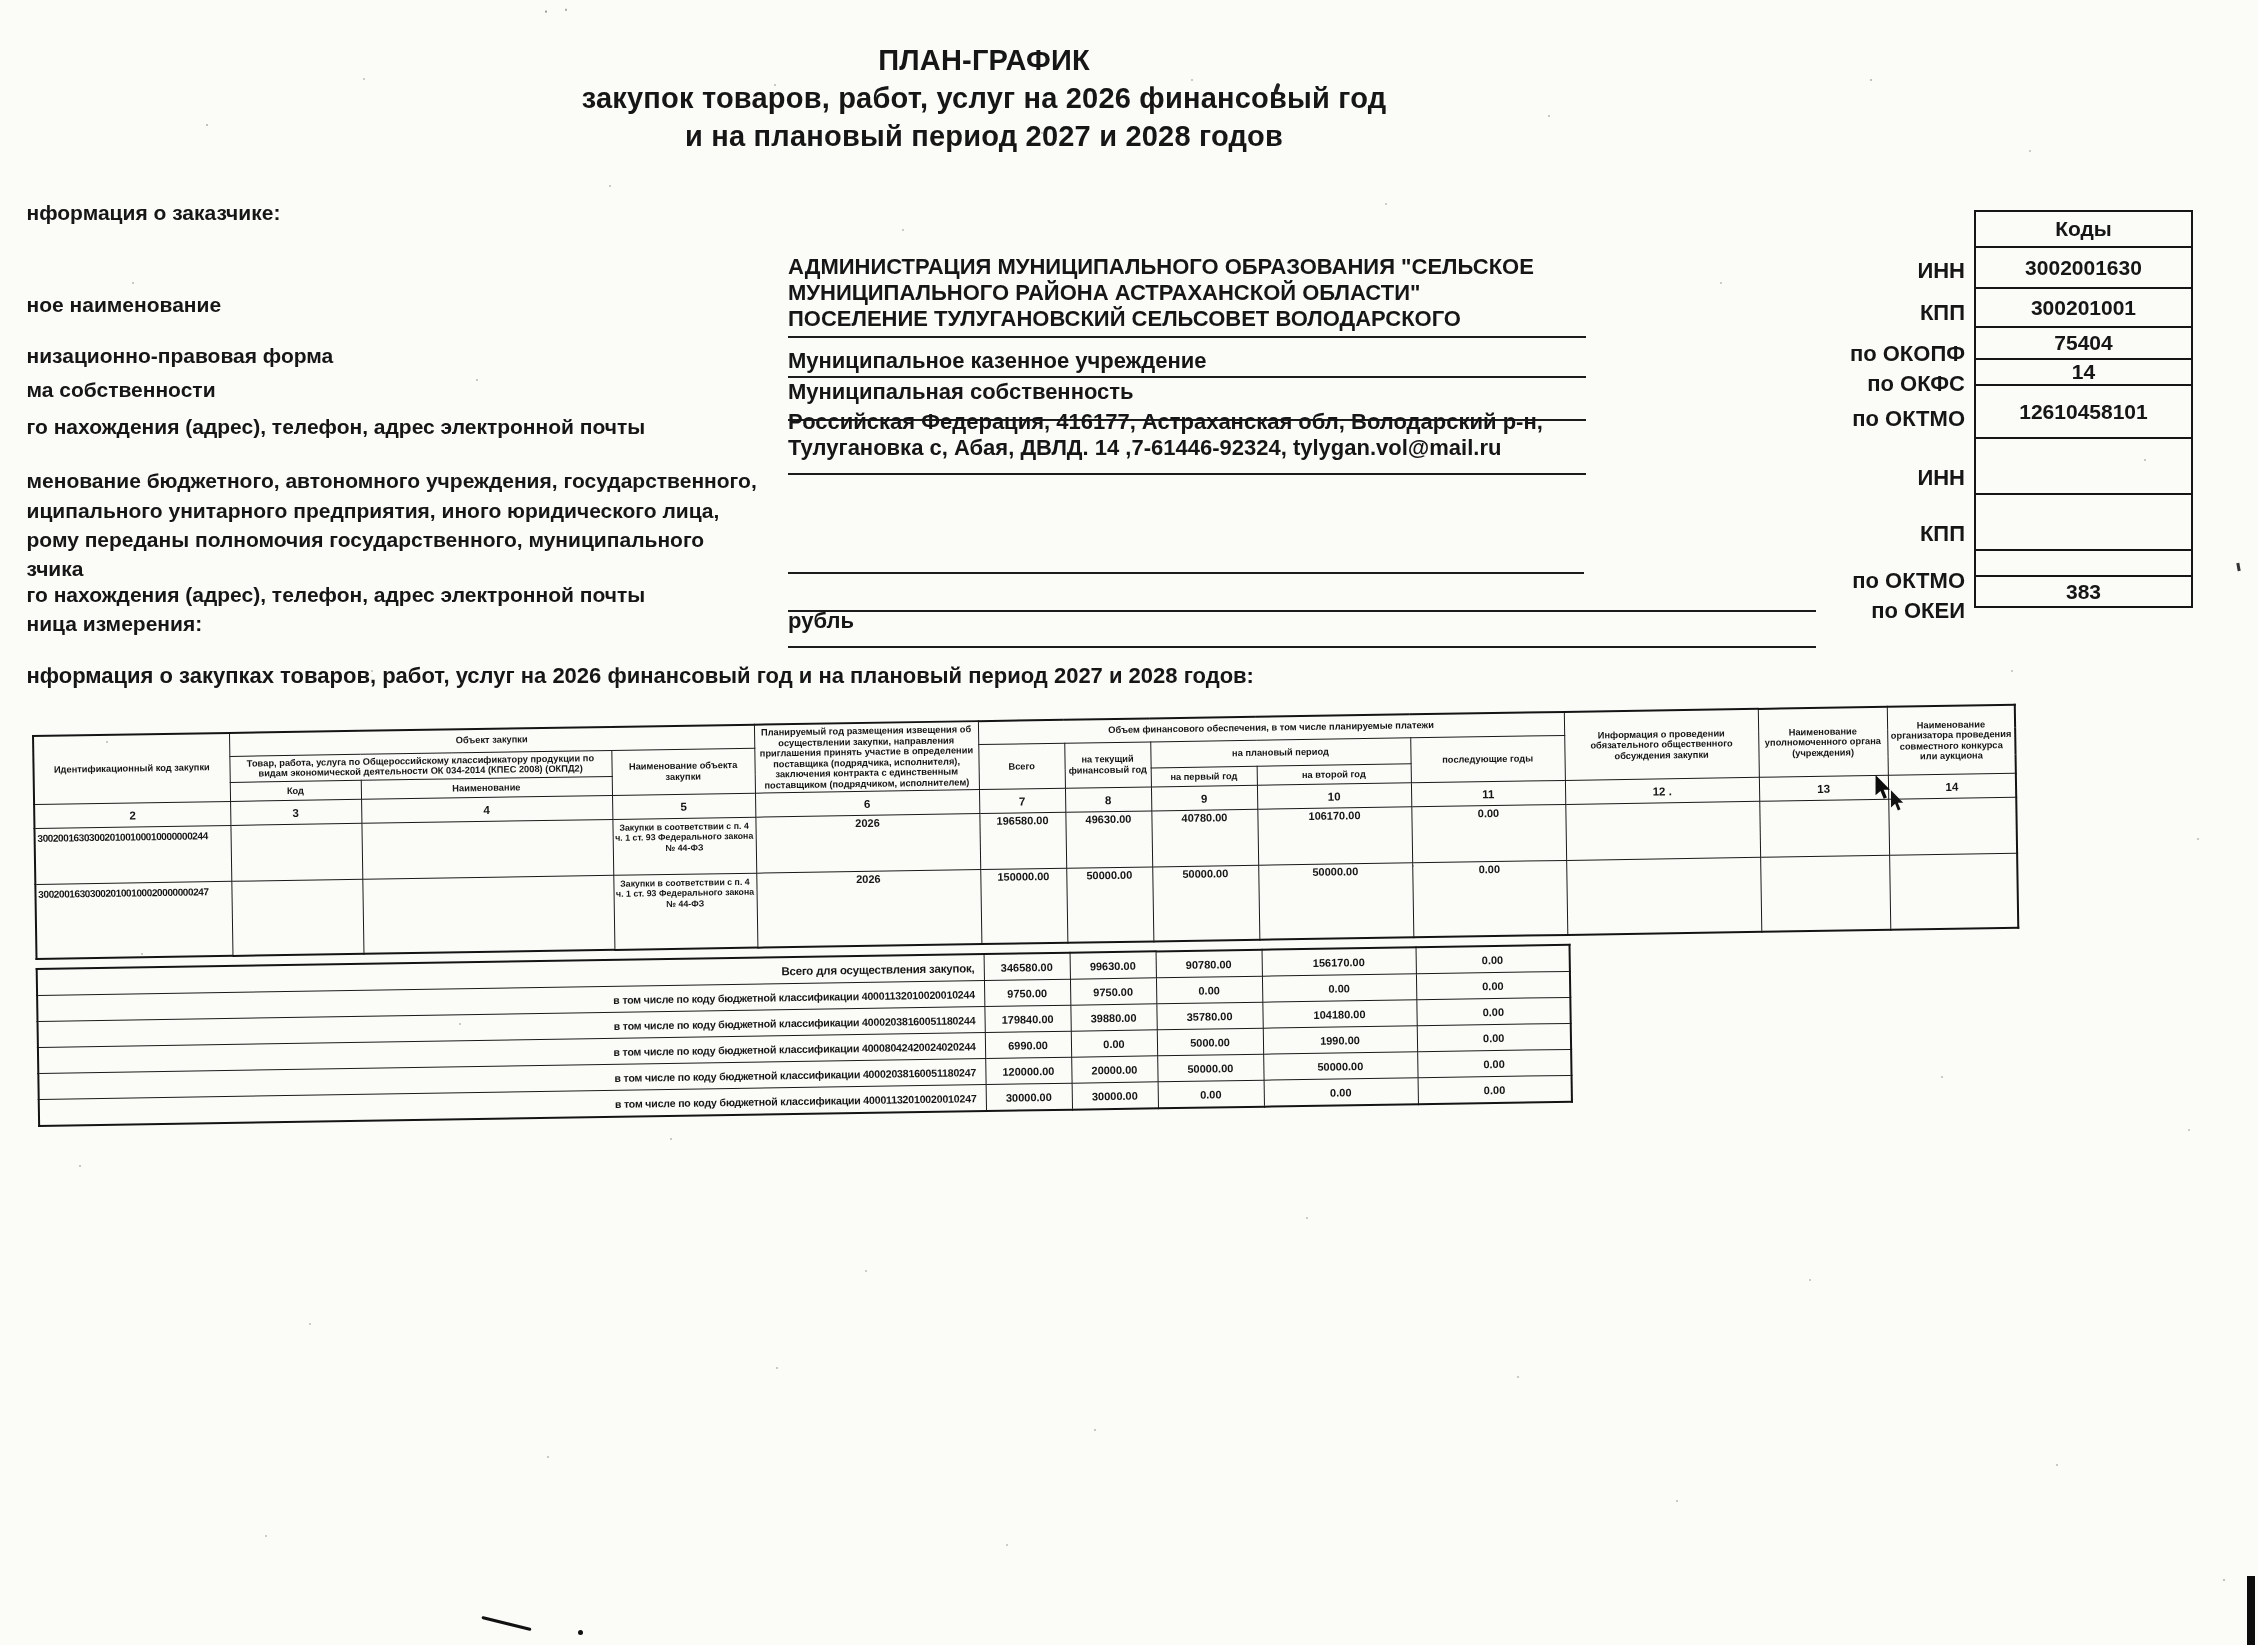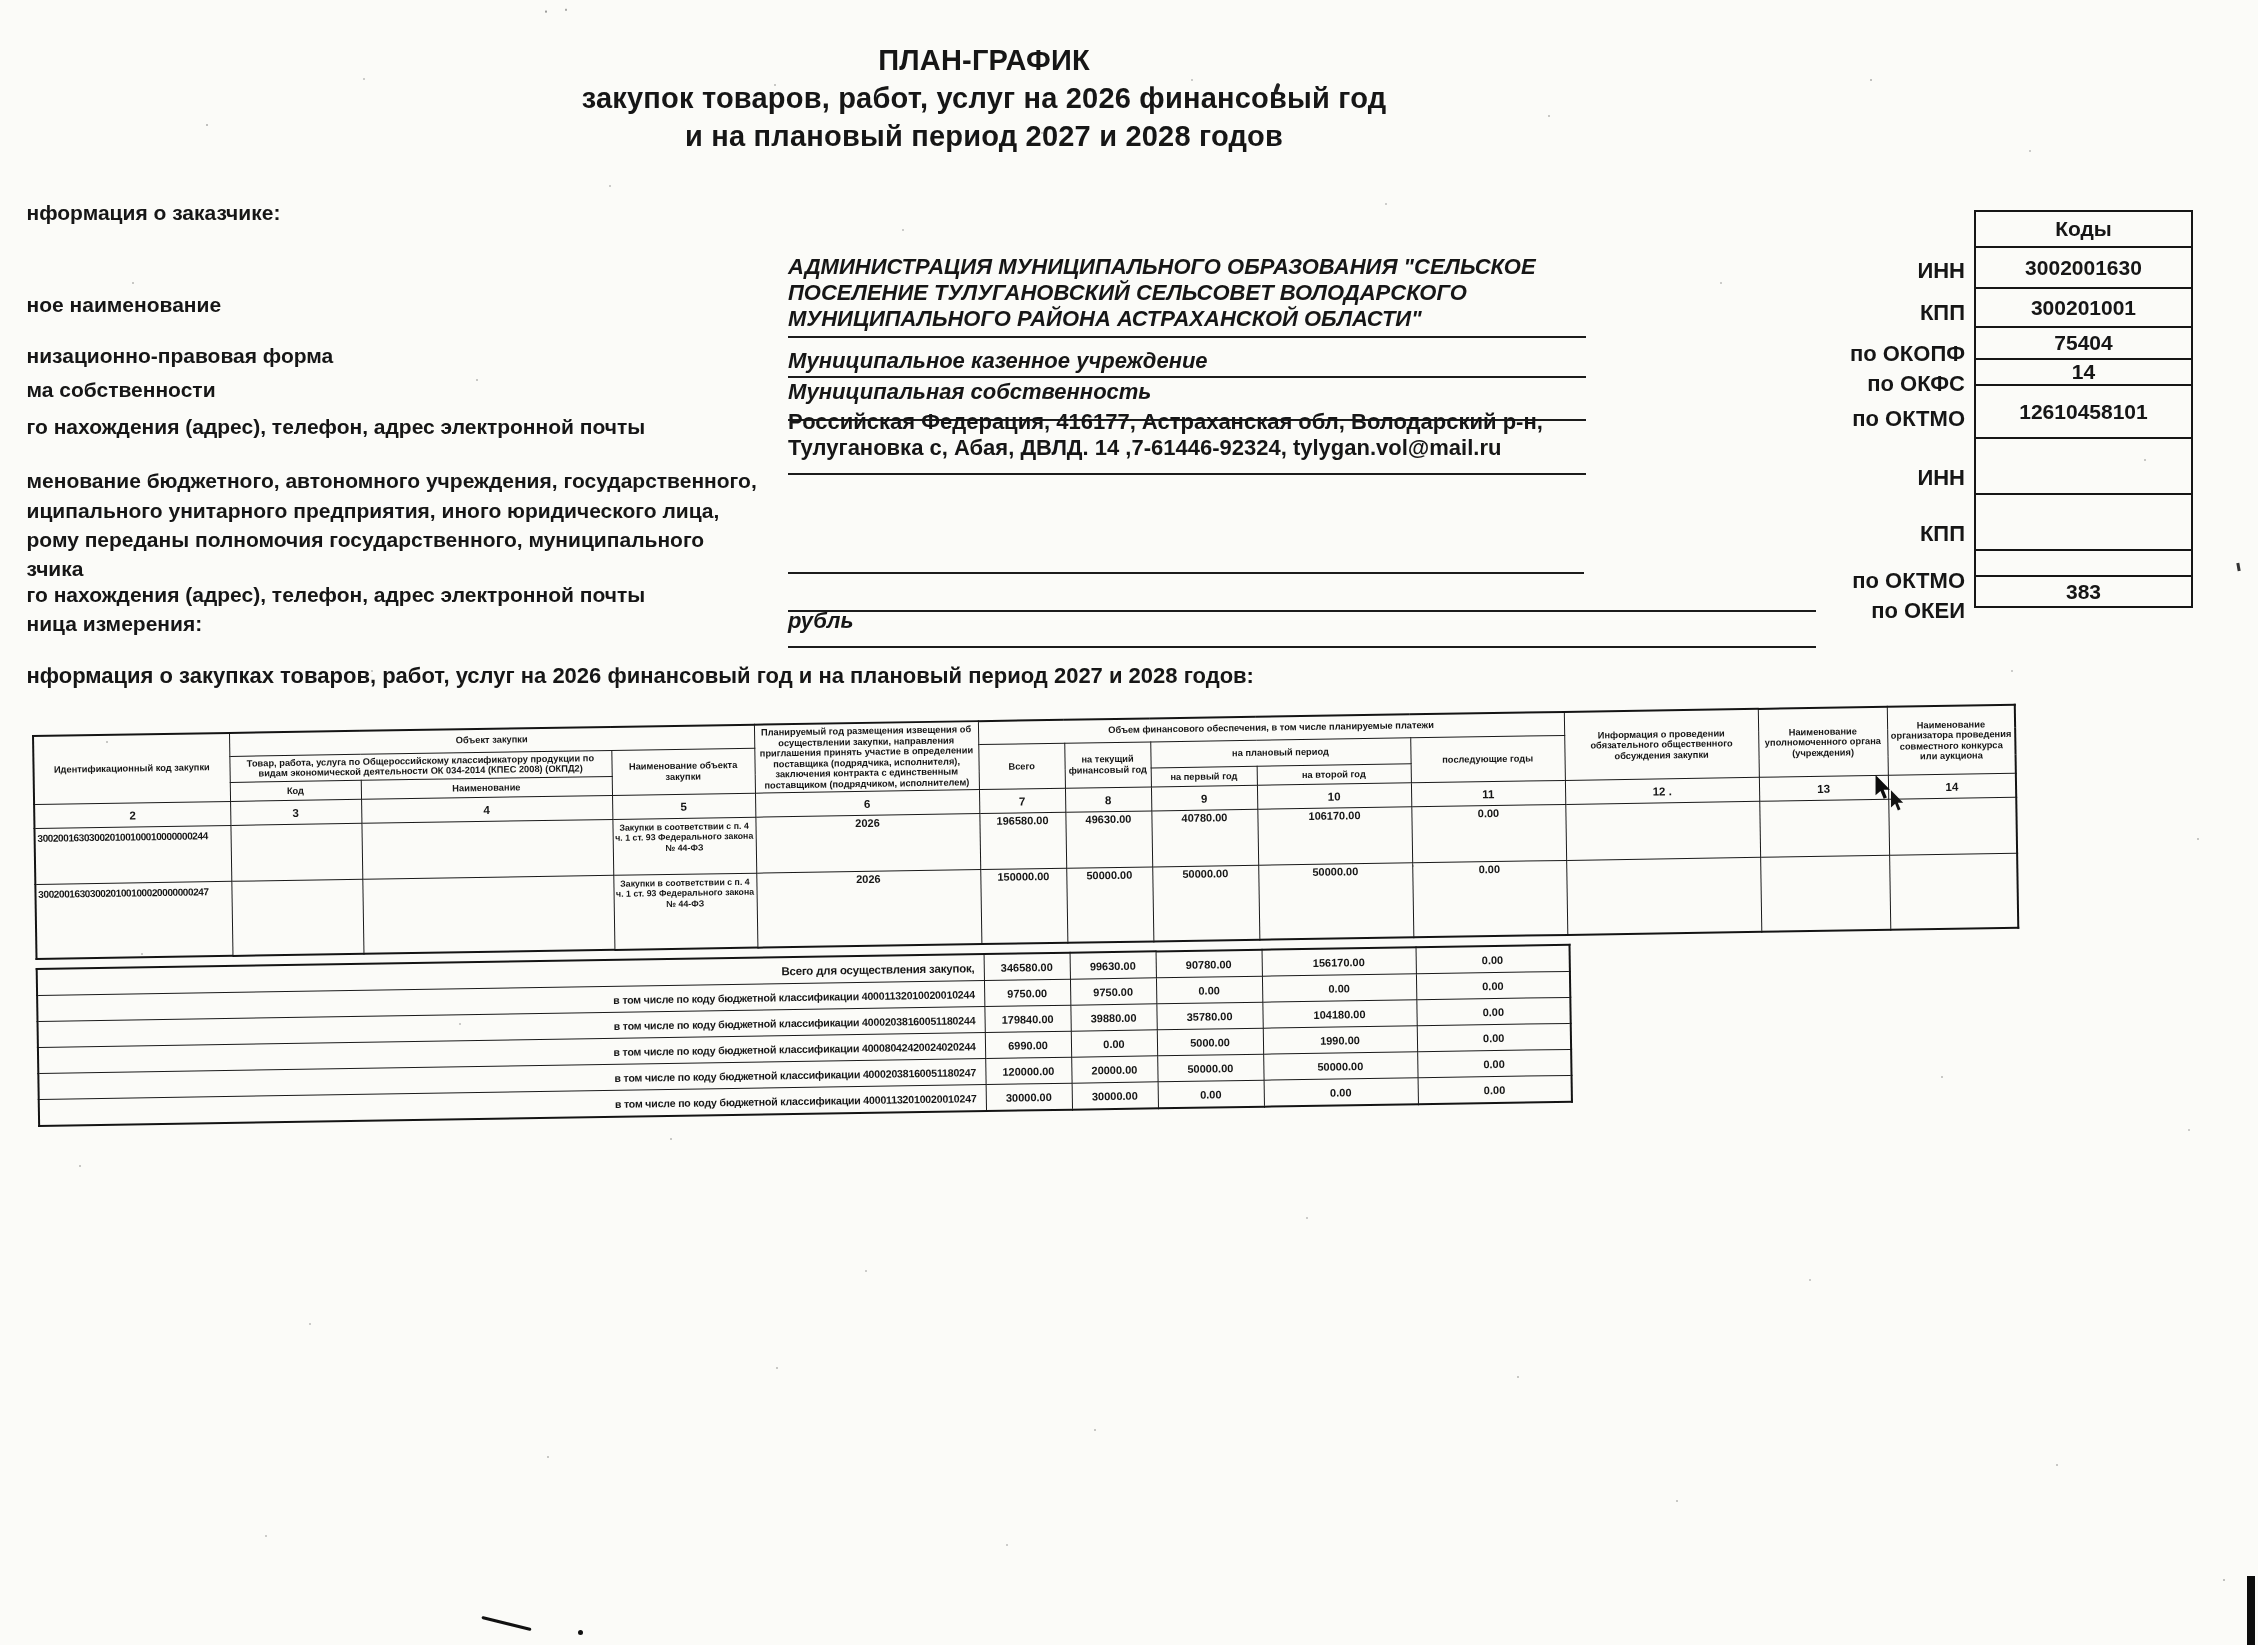--- a/index.html
+++ b/index.html
@@ -4,21 +4,21 @@
 <style>
   html,body{margin:0;padding:0;}
   body{width:2258px;height:1645px;background:#fbfbf8;position:relative;overflow:hidden;
        font-family:"Liberation Sans", sans-serif;color:#161616;}
   .abs{position:absolute;}
   
   .title{left:278px;top:41px;width:1412px;text-align:center;font-weight:bold;
          font-size:29px;line-height:38px;letter-spacing:0.2px;}
   
   .lbl{left:26.5px;font-size:21px;font-weight:bold;white-space:nowrap;}
-  .val{left:788px;font-size:22px;font-weight:bold;white-space:nowrap;font-style:italic;}
+  .val{left:788px;font-size:22px;font-weight:bold;white-space:nowrap;}
   .vline{left:788px;width:798px;border-bottom:2.6px solid #1c1c1c;height:0;}
   .rlbl{font-size:22px;font-weight:bold;text-align:right;left:1764px;width:201px;white-space:nowrap;}
   
   .codes-box{left:1974px;top:210px;width:215px;border:2.6px solid #161616;}
   .codes-cell{border-bottom:2.6px solid #161616;display:flex;align-items:center;justify-content:center;
               font-size:21px;font-weight:bold;text-align:right;}
   .codes-cell:last-child{border-bottom:none;}
   
   .tblwrap{left:32px;top:735px;transform:rotate(-0.9deg);transform-origin:0 0;}
   table{border-collapse:collapse;table-layout:fixed;}
@@ -65,22 +65,22 @@
   <div>ПЛАН-ГРАФИК</div>
   <div>закупок товаров, работ, услуг на 2026 финансовый год</div>
   <div>и на плановый период 2027 и 2028 годов</div>
 </div>
 
 <div class="abs lbl" style="top:201px">нформация о заказчике:</div>
 
 <div class="abs lbl" style="top:293px">ное наименование</div>
 <div class="abs" style="left:788px;top:254px;width:798px;border-bottom:2.6px solid #1c1c1c;padding-bottom:3.5px">
   <div class="val" style="position:static;font-size:22px">АДМИНИСТРАЦИЯ МУНИЦИПАЛЬНОГО ОБРАЗОВАНИЯ "СЕЛЬСКОЕ</div>
+  <div class="val" style="position:static;font-size:22px">МУНИЦИПАЛЬНОГО РАЙОНА АСТРАХАНСКОЙ ОБЛАСТИ"</div>
   <div class="val" style="position:static;font-size:22px">ПОСЕЛЕНИЕ ТУЛУГАНОВСКИЙ СЕЛЬСОВЕТ ВОЛОДАРСКОГО</div>
-  <div class="val" style="position:static;font-size:22px">МУНИЦИПАЛЬНОГО РАЙОНА АСТРАХАНСКОЙ ОБЛАСТИ"</div>
 </div>
 
 <div class="abs lbl" style="top:344px">низационно-правовая форма</div>
 <div class="abs val" style="top:348px;width:798px;border-bottom:2.6px solid #1c1c1c;padding-bottom:1.8px">Муниципальное казенное учреждение</div>
 
 <div class="abs lbl" style="top:378px">ма собственности</div>
 <div class="abs val" style="top:379px;width:798px;border-bottom:2.6px solid #1c1c1c;padding-bottom:14px">Муниципальная собственность</div>
 
 <div class="abs lbl" style="top:415px">го нахождения (адрес), телефон, адрес электронной почты</div>
 <div class="abs" style="left:788px;top:409px;width:798px;border-bottom:2.6px solid #1c1c1c;padding-bottom:12px">

